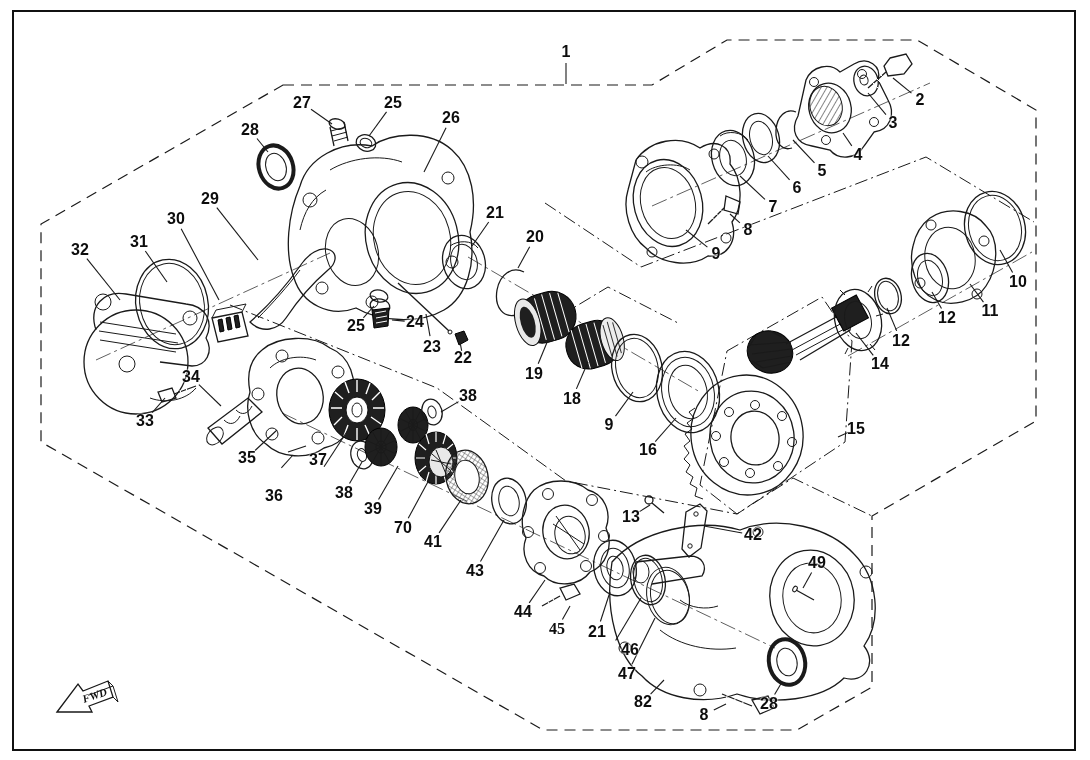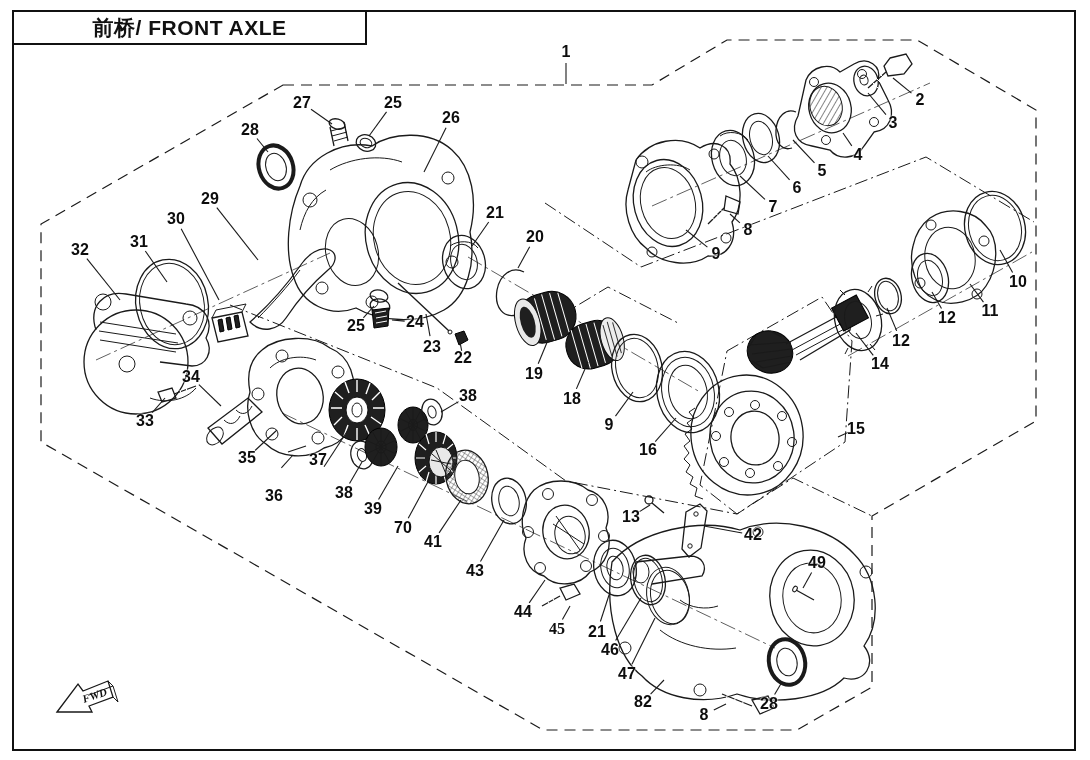--- a/index.html
+++ b/index.html
@@ -487,24 +487,21 @@
       <div class="callout" style="left: 318px; top: 460px;">37</div>
       <div class="callout" style="left: 344px; top: 493px;">38</div>
       <div class="callout" style="left: 468px; top: 396px;">38</div>
       <div class="callout" style="left: 373px; top: 509px;">39</div>
       <div class="callout" style="left: 403px; top: 528px;">70</div>
       <div class="callout" style="left: 433px; top: 542px;">41</div>
       <div class="callout" style="left: 753px; top: 535px;">42</div>
       <div class="callout" style="left: 475px; top: 571px;">43</div>
       <div class="callout" style="left: 523px; top: 612px;">44</div>
       <div class="callout" style="left: 557px; top: 629px; font-family: Liberation Serif, serif;">45</div>
-      <div class="callout" style="left: 610px; top: 650px;">46</div>
+      <div class="callout" style="left: 630px; top: 650px;">46</div>
       <div class="callout" style="left: 627px; top: 674px;">47</div>
       <div class="callout" style="left: 643px; top: 702px;">82</div>
       <div class="callout" style="left: 704px; top: 715px;">8</div>
       <div class="callout" style="left: 817px; top: 563px;">49</div>
     </div>
 
   <div id="page-frame"></div>
-  <div id="title-block">
-    <span>前桥/ FRONT AXLE</span>
-  </div>
 </div>
 
 </body></html>

